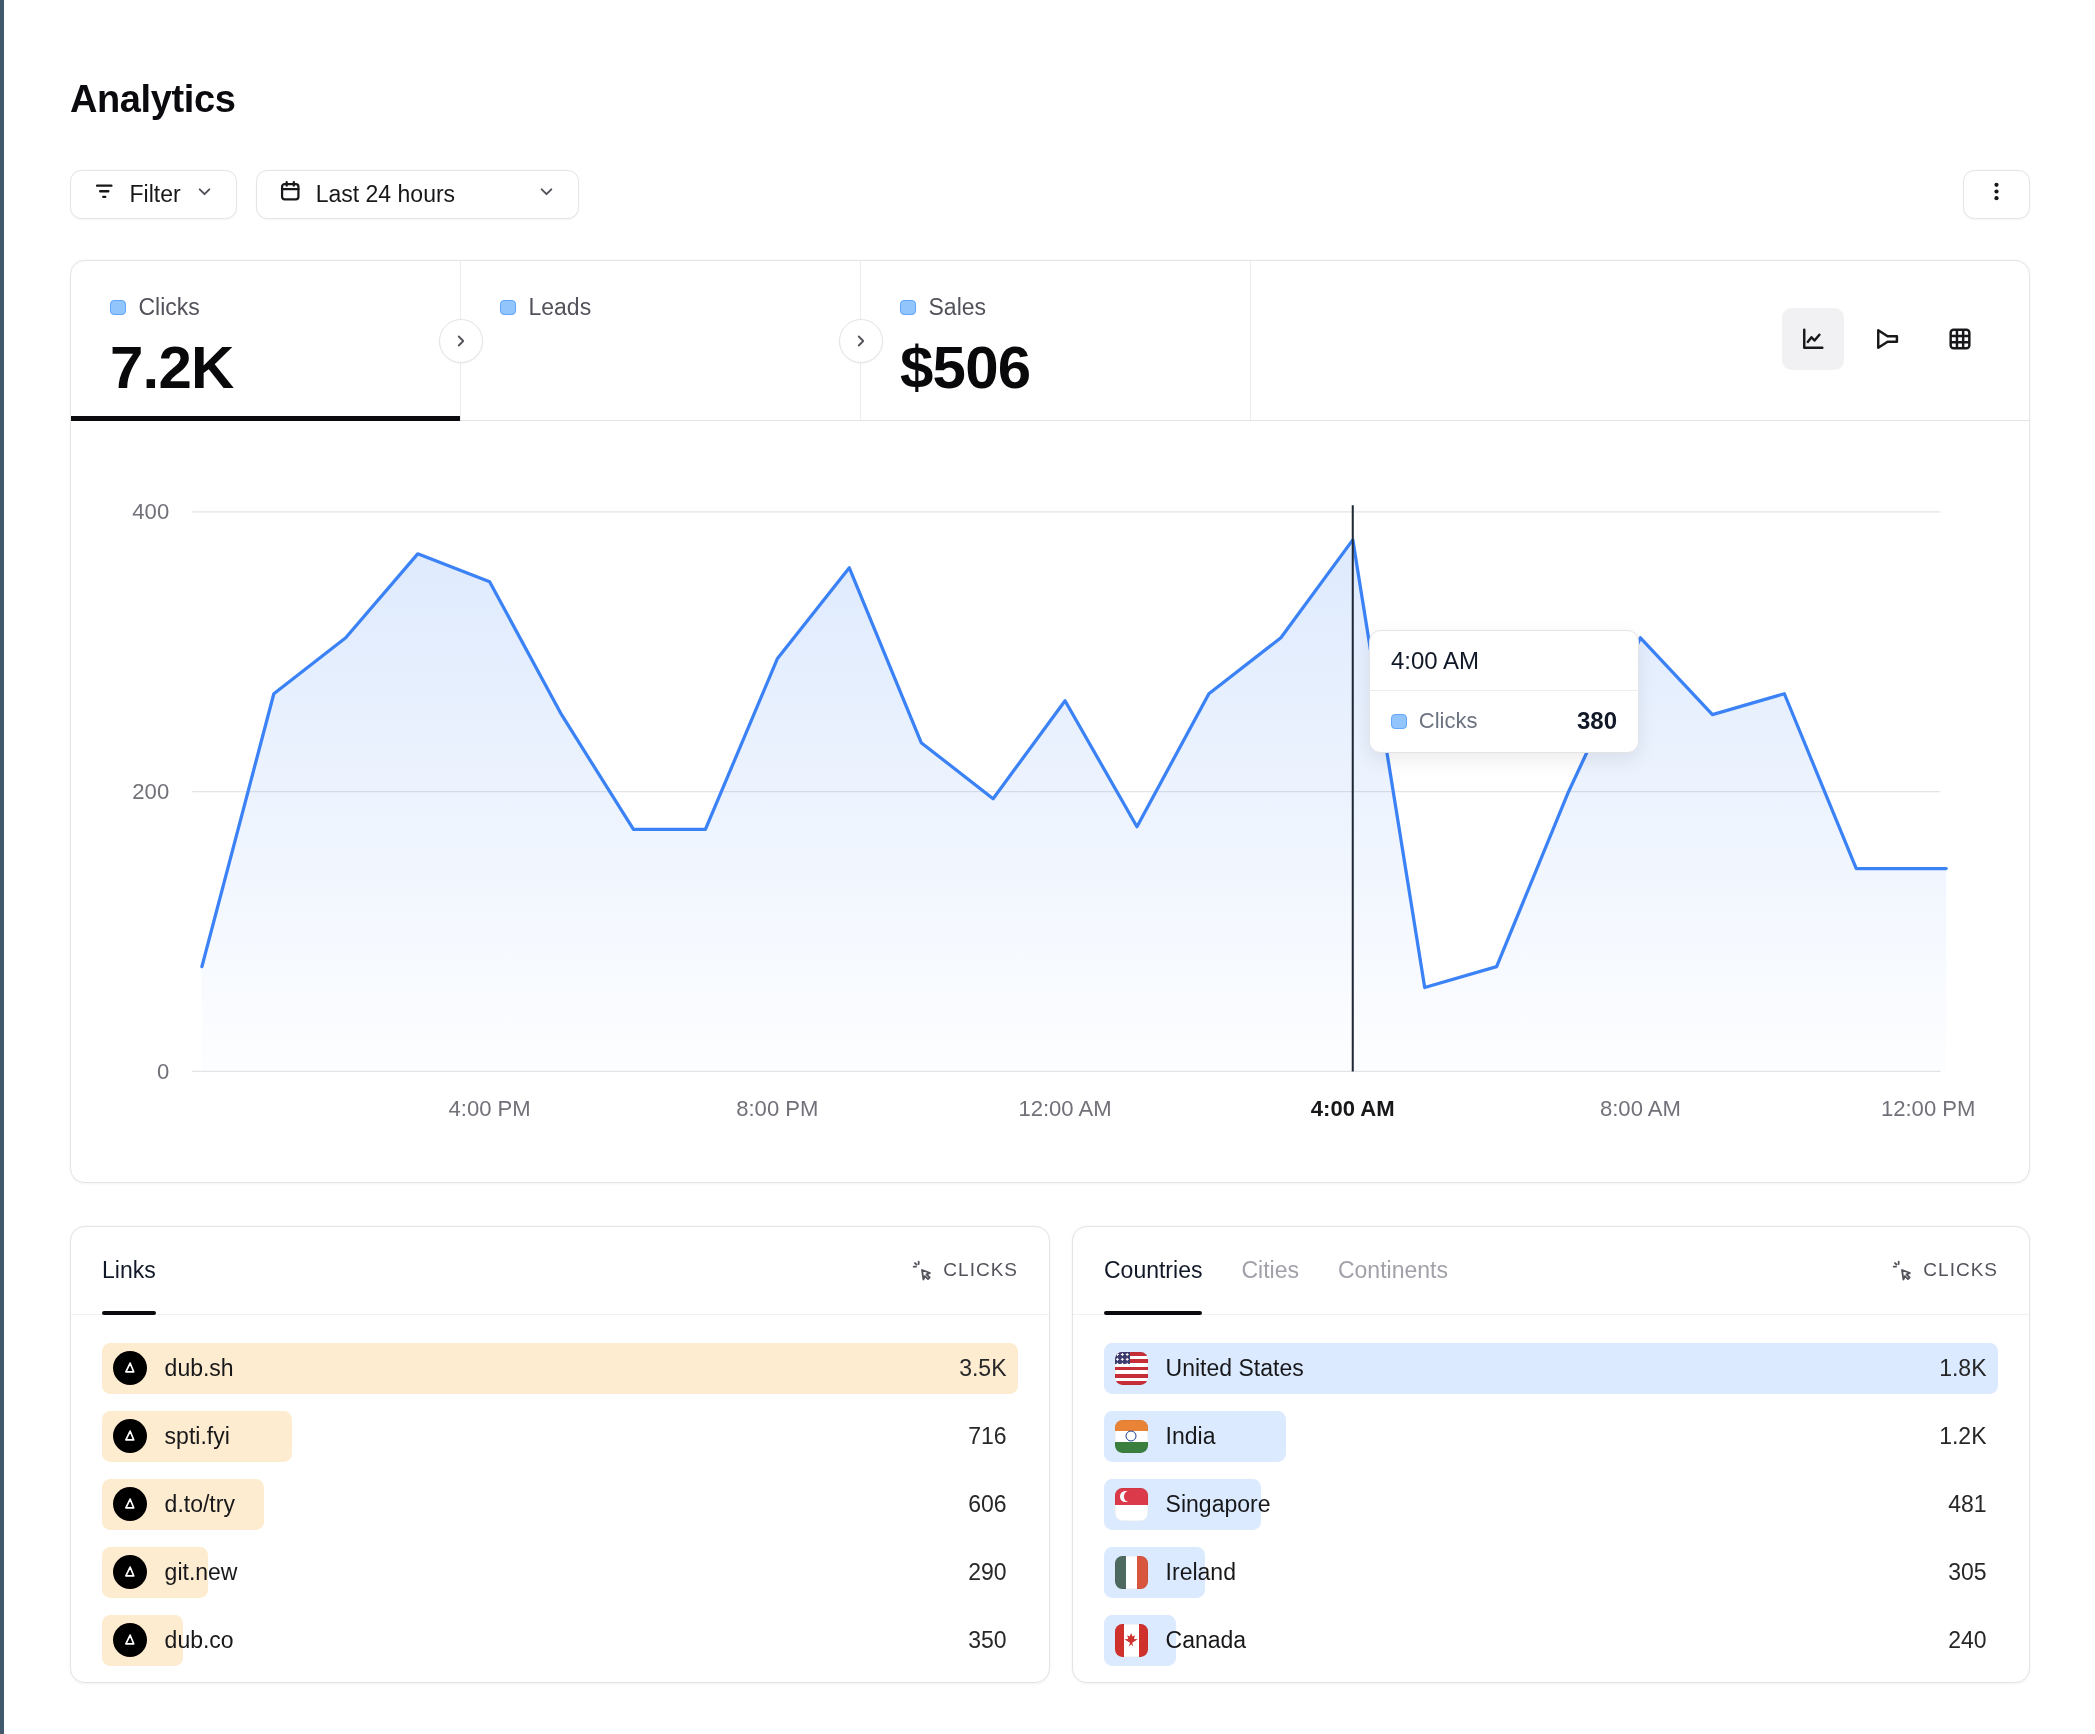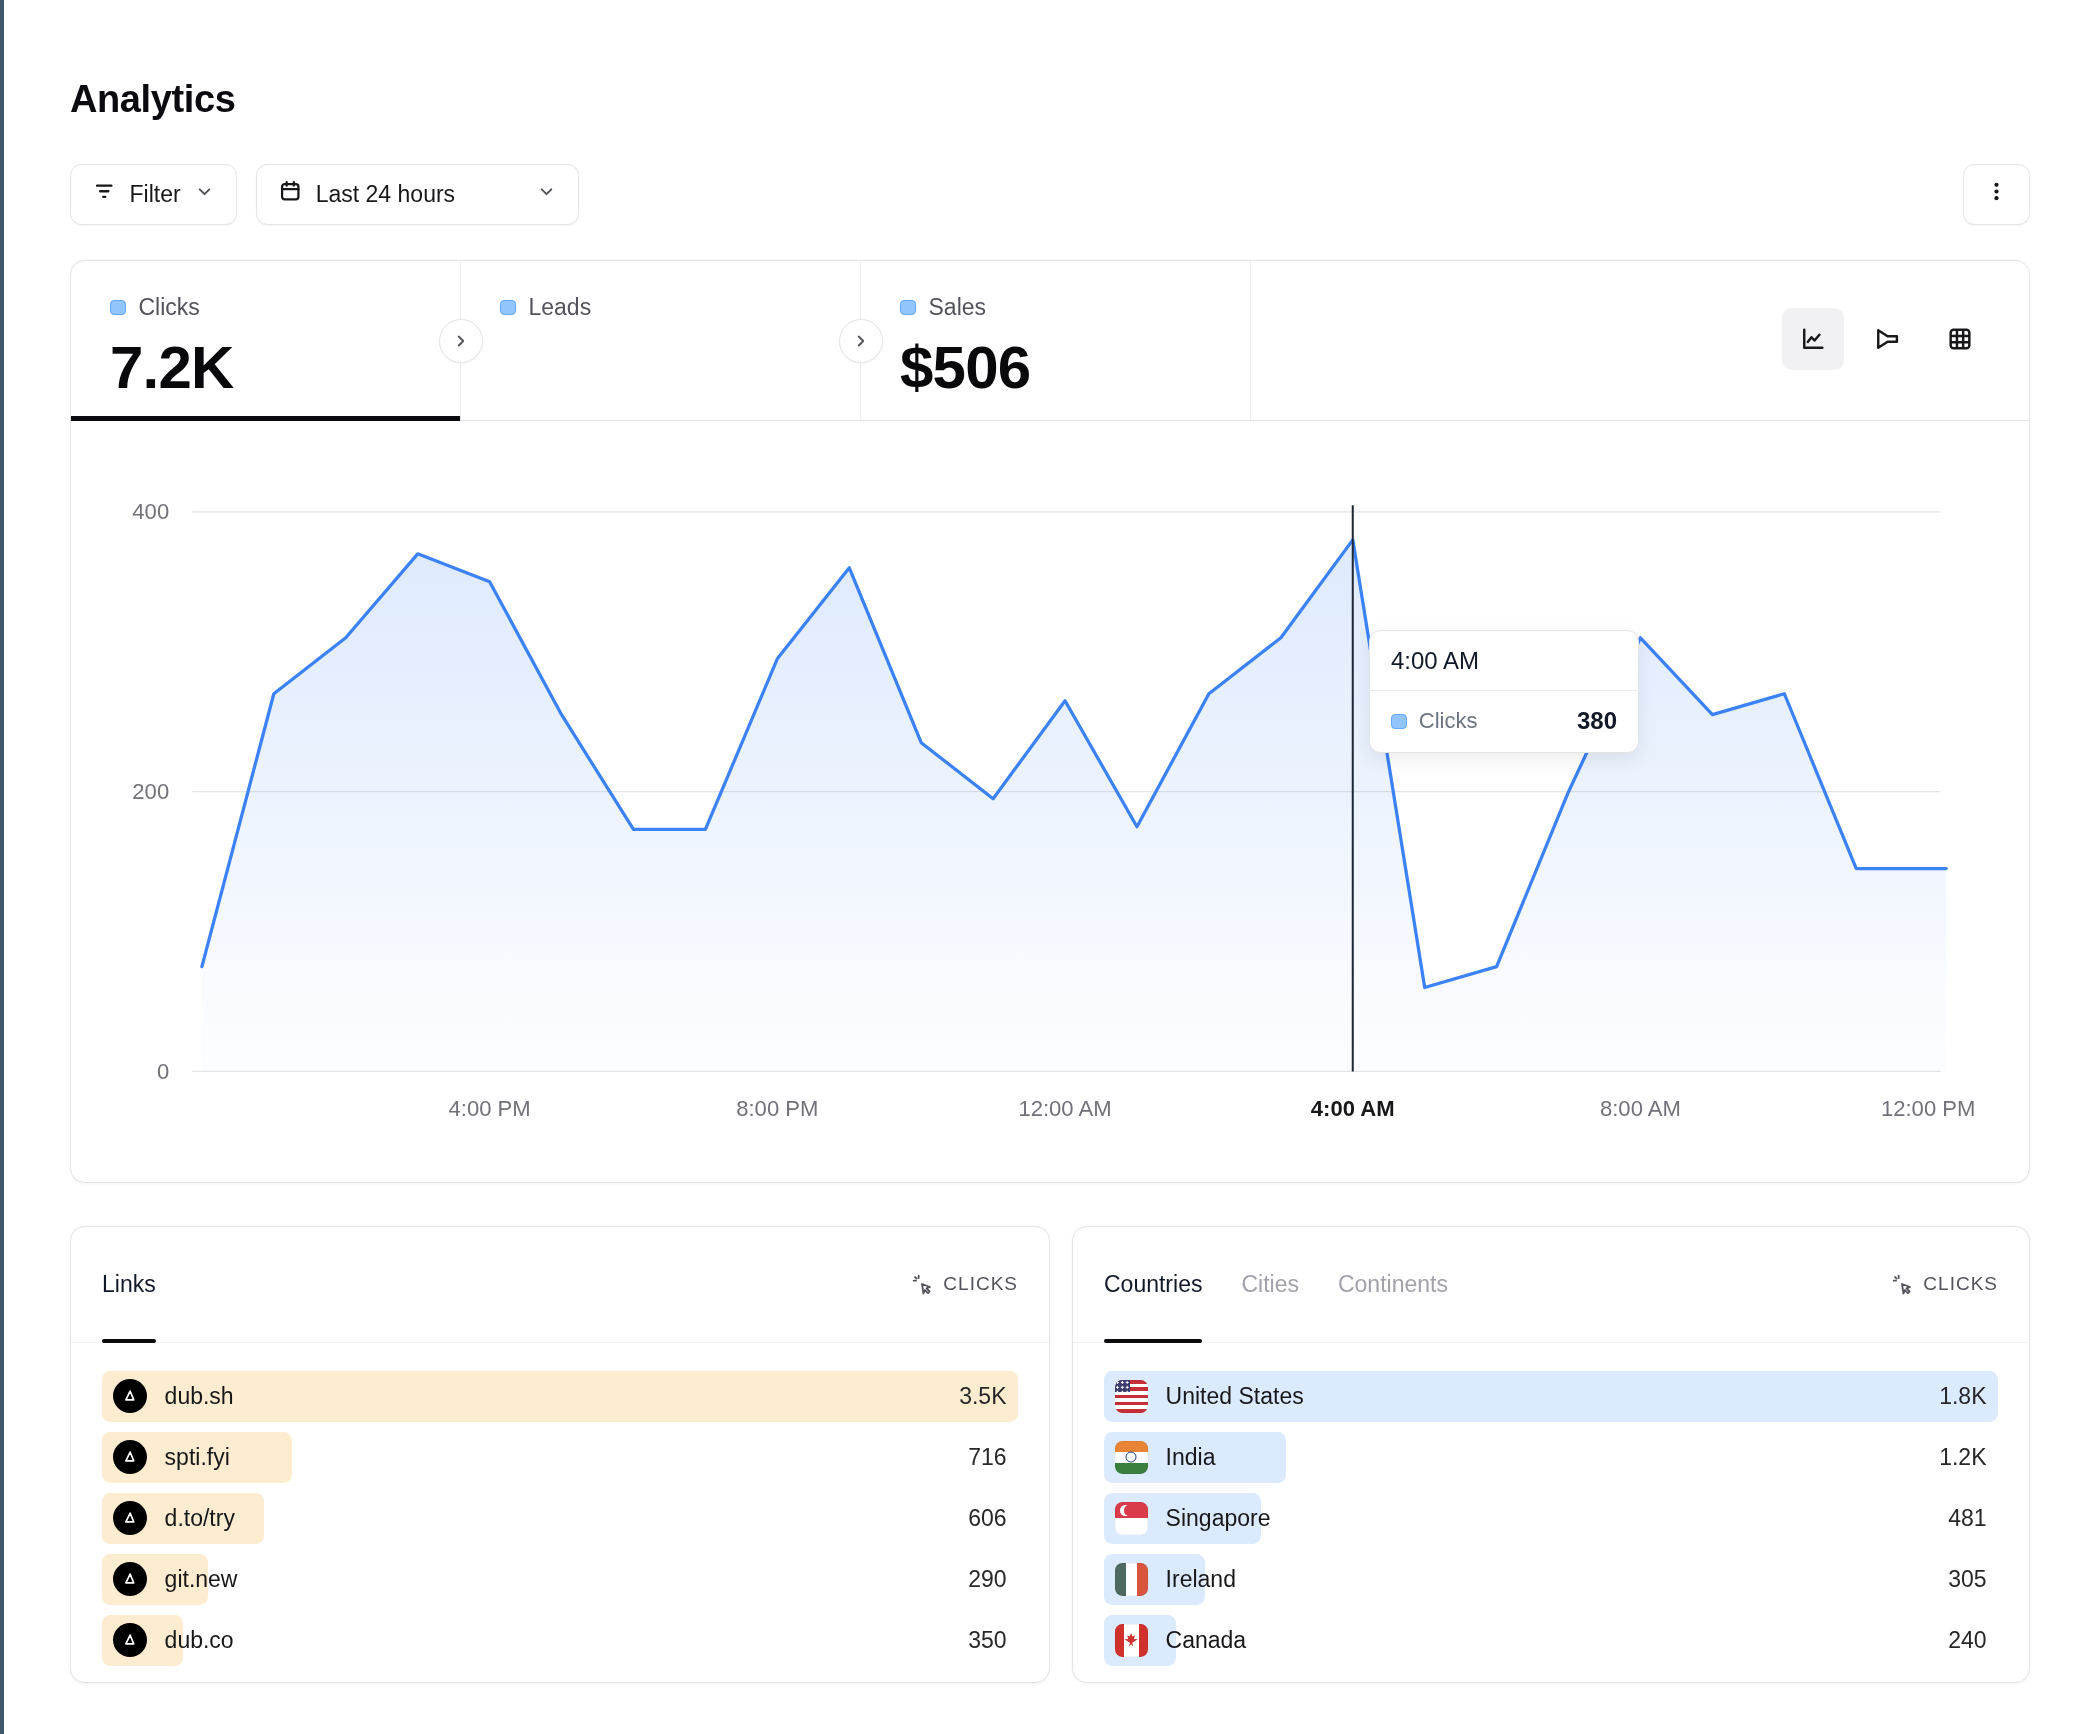--- a/index.html
+++ b/index.html
@@ -9,21 +9,21 @@
     font-family:"Liberation Sans", sans-serif; color:#18181b; overflow:hidden;
   }
   .accent-strip { position:absolute; left:0; top:0; width:4.1px; height:1735px; background:#41596a; }
   .page { position:absolute; left:70px; top:4px; width:1960px;margin-top:20px; }
 
   .page-title { font-size:38px; font-weight:700; color:#0b0b0f; letter-spacing:-0.4px; margin-top:54px; }
 
   
   .toolbar { display:flex; align-items:center; margin-top:41px; height:65px; }
   .btn {
-    display:flex; align-items:center; gap:13px; height:61px; background:#fff;
+    display:flex; align-items:center; gap:13px; height:49px; background:#fff;
     border:1.2px solid #e4e4e7; border-radius:11.5px; padding:0 21px;
     font-size:23px; color:#18181b; box-shadow:0 0.8px 1.6px rgba(0,0,0,.04); cursor:pointer;
   }
   .btn svg { flex:0 0 auto; }
   .date-btn { margin-left:19.6px; width:323px; }
   .date-btn .spacer { flex:1; }
   .kebab-btn { margin-left:auto; width:67px; justify-content:center; padding:0; }
 
   
   .card {
@@ -80,21 +80,21 @@
   .panel-header {
     display:flex; align-items:flex-end; padding:0 31px; height:119px; position:relative;
     border-bottom:1.2px solid #f1f1f3;
   }
   .tabs { display:flex; gap:39px; height:100%; align-items:center; }
   .tab { font-size:23px; color:#a1a1aa; position:relative; height:100%; display:flex; align-items:center; cursor:pointer; }
   .tab.active { color:#111827; font-weight:500; }
   .tab.active::after { content:""; position:absolute; left:0; right:0; bottom:-1.2px; height:4.1px; border-radius:2.5px; background:#0b0b0f; }
   .metric { margin-left:auto; display:flex; align-items:center; gap:9.8px; color:#52525b;
     font-size:19px; font-weight:500; letter-spacing:1px; height:100%; cursor:pointer; }
-  .panel-list { padding:28px 31px 16.4px; display:flex; flex-direction:column; gap:10px; }
+  .panel-list { padding:28px 31px 16.4px; display:flex; flex-direction:column; gap:17px; }
   .row { position:relative; height:51px; display:flex; align-items:center; cursor:pointer; }
   .row-bar { position:absolute; left:0; top:0; bottom:0; border-radius:8.2px; }
   .panel-links .row-bar { background:#fdeccf; }
   .panel-countries .row-bar { background:#dbeafe; }
   .row-content { position:relative; display:flex; align-items:center; gap:18px; padding-left:10.6px; width:100%; }
   .row-label { font-size:23px; color:#18181b; }
   .row-value { margin-left:auto; font-size:23px; color:#27272a; padding-right:11.5px; }
 
   .avatar { width:34px; height:34px; border-radius:50%; background:#000; display:flex; align-items:center; justify-content:center; flex:0 0 auto; }
 

